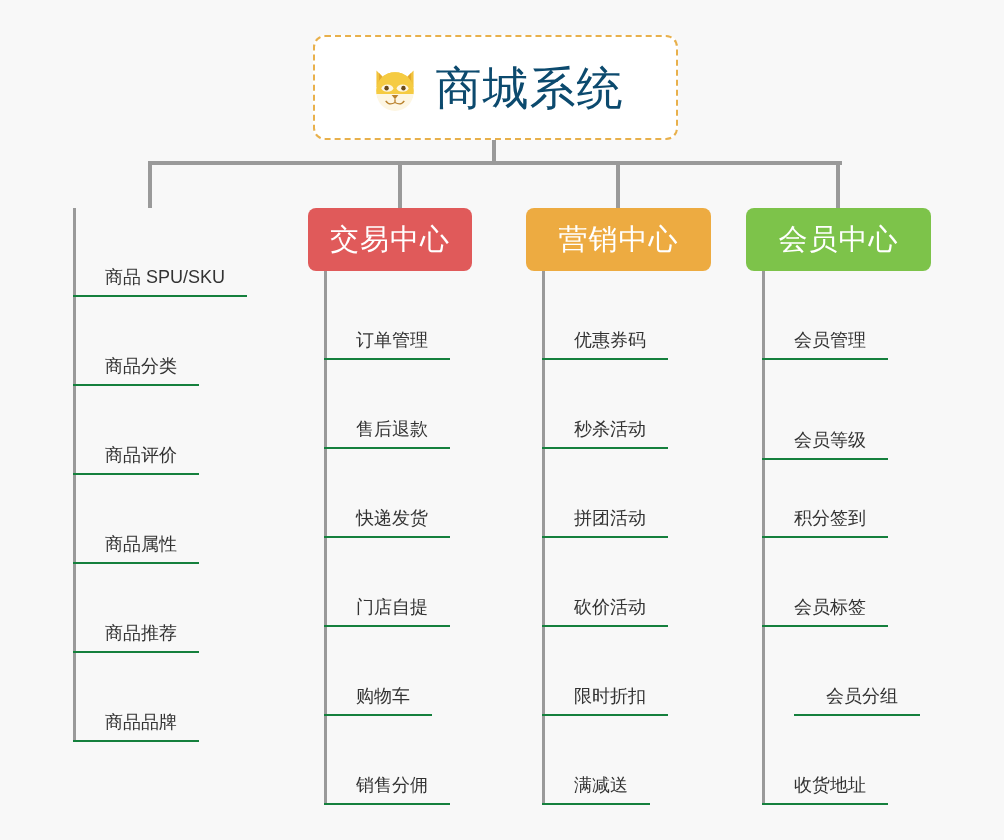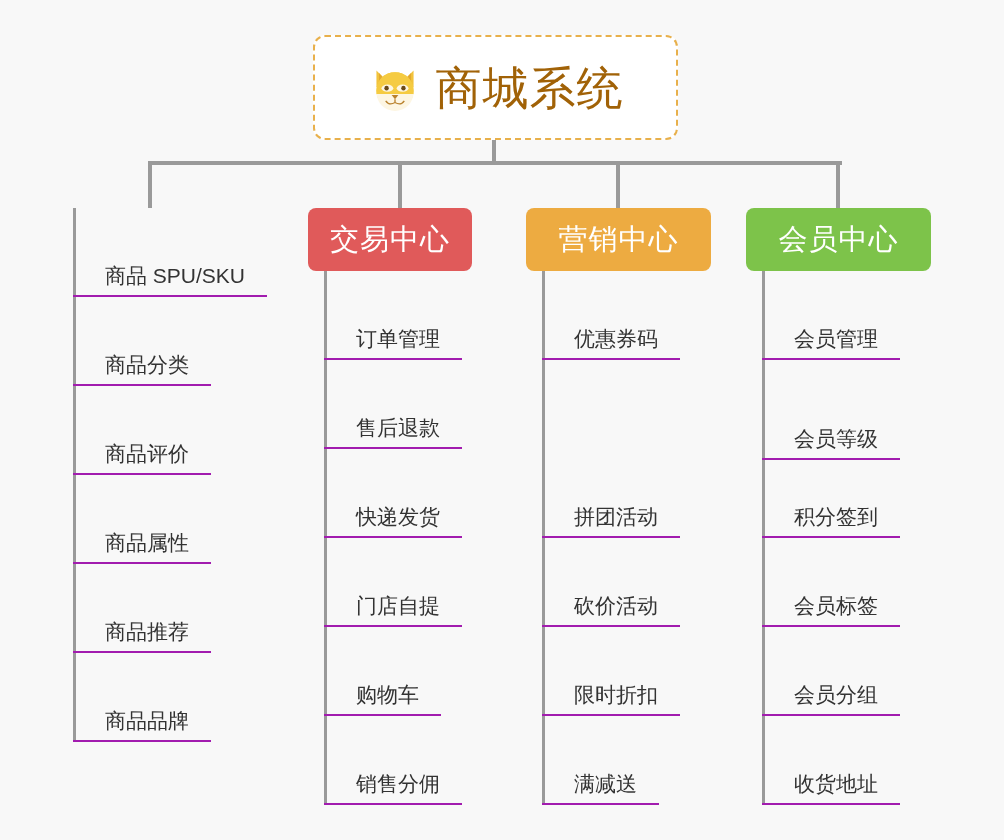--- a/index.html
+++ b/index.html
@@ -38,21 +38,21 @@
   .root-emoji {
     width: 54px;
     height: 54px;
     position: relative;
     flex: none;
     margin-top: 2px;
   }
   .root-title {
     font-size: 46px;
     line-height: 1;
-    color: #a16207;
+    color: #0c4a6e;
     letter-spacing: 1px;
     white-space: nowrap;
   }
 
   
   .conn {
     position: absolute;
     background: #9a9a9a;
   }
   .conn-v-root {
@@ -103,23 +103,23 @@
   }
   .leaf-item {
     position: absolute;
     left: 15px;
     height: 89px;
     display: flex;
     align-items: flex-end;
     box-sizing: border-box;
   }
   .leaf-inner {
-    border-bottom: 2px solid #a21caf;
+    border-bottom: 2px solid #15803d;
     padding: 0 22px 7px 32px;
-    font-size: 21px;
+    font-size: 18px;
     color: #333333;
     white-space: nowrap;
     line-height: 1.15;
   }
 </style>
 </head>
 <body style="background: rgb(248, 248, 248);">
 
 <div id="stage">
 
@@ -207,20 +207,23 @@
       </div>
       <div class="column" style="left: 526px; width: 185px;">
         <div class="col-header" style="background: rgb(237, 171, 65); width: 185px;">
           <span>营销中心</span>
         </div>
         <div class="leaf-list" style="height: 534px;">
           <div class="leaf-spine" style="left: 16px; height: 534px;"></div>
           <div class="leaf-item" style="left: 16px; top: 0px;">
             <div class="leaf-inner">优惠券码</div>
           </div>
+          <div class="leaf-item" style="left: 16px; top: 89px;">
+            <div class="leaf-inner">秒杀活动</div>
+          </div>
           <div class="leaf-item" style="left: 16px; top: 178px;">
             <div class="leaf-inner">拼团活动</div>
           </div>
           <div class="leaf-item" style="left: 16px; top: 267px;">
             <div class="leaf-inner">砍价活动</div>
           </div>
           <div class="leaf-item" style="left: 16px; top: 356px;">
             <div class="leaf-inner">限时折扣</div>
           </div>
           <div class="leaf-item" style="left: 16px; top: 445px;">
@@ -239,21 +242,21 @@
           </div>
           <div class="leaf-item" style="left: 16px; top: 100px;">
             <div class="leaf-inner">会员等级</div>
           </div>
           <div class="leaf-item" style="left: 16px; top: 178px;">
             <div class="leaf-inner">积分签到</div>
           </div>
           <div class="leaf-item" style="left: 16px; top: 267px;">
             <div class="leaf-inner">会员标签</div>
           </div>
-          <div class="leaf-item" style="left: 16px; top: 356px;">
+          <div class="leaf-item" style="left: 16px; top: 356px; padding-left: 32px;">
             <div class="leaf-inner">会员分组</div>
           </div>
           <div class="leaf-item" style="left: 16px; top: 445px;">
             <div class="leaf-inner">收货地址</div>
           </div>
         </div>
       </div>
     </div>
 
 </div>

